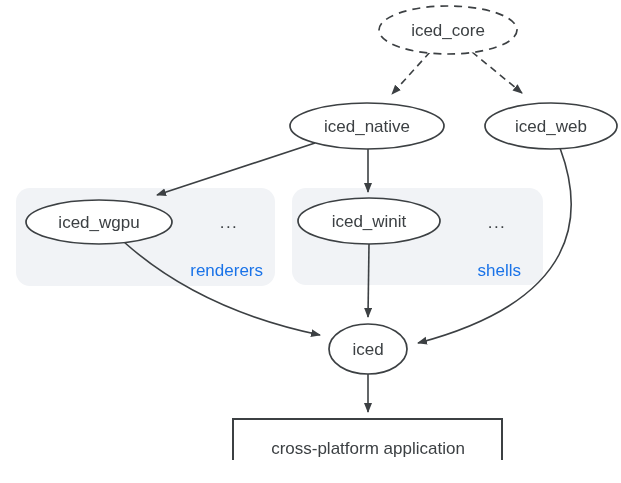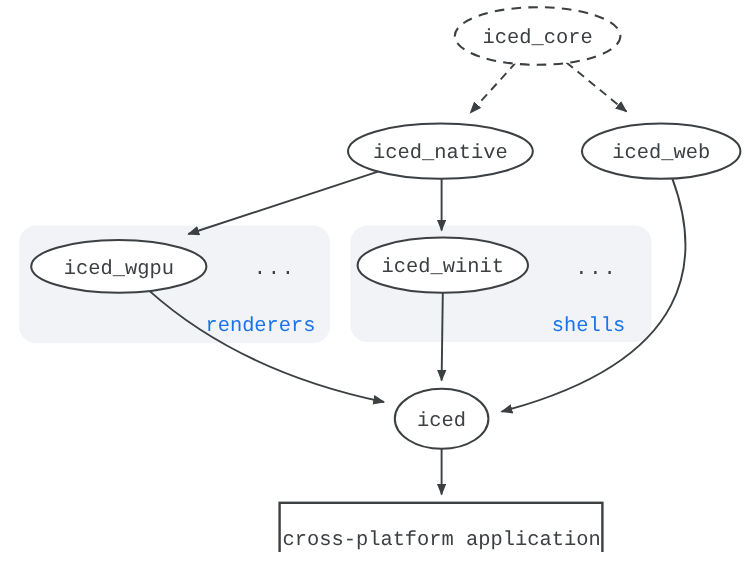--- a/index.html
+++ b/index.html
@@ -7,21 +7,21 @@
     --text:#3c4043;
     --group-fill:#f1f3f6;
     --group-label:#1a73e8;
     --background:#ffffff;
   }
   *{box-sizing:border-box;}
   html,body{margin:0;padding:0;background:var(--background);}
   .stage{
     width:621px;height:460px;
     background:var(--background);
-    font-family:Liberation Mono, monospace;
+    font-family:Liberation Sans, sans-serif;
     position:relative;overflow:hidden;
   }
   svg{display:block;}
   .group-box{fill:var(--group-fill);stroke:none;}
   .node-ellipse{fill:#ffffff;stroke:var(--node-stroke);stroke-width:1.7;}
   .node-ellipse.dashed{stroke-dasharray:8 6;}
   .edge{fill:none;stroke:var(--node-stroke);stroke-width:1.6;}
   .edge.dashed{stroke-dasharray:7 5;}
   .node-label{fill:var(--text);font-size:17px;text-anchor:middle;}
   .ellipsis-label{fill:var(--text);font-size:17px;text-anchor:middle;letter-spacing:1.5px;}

